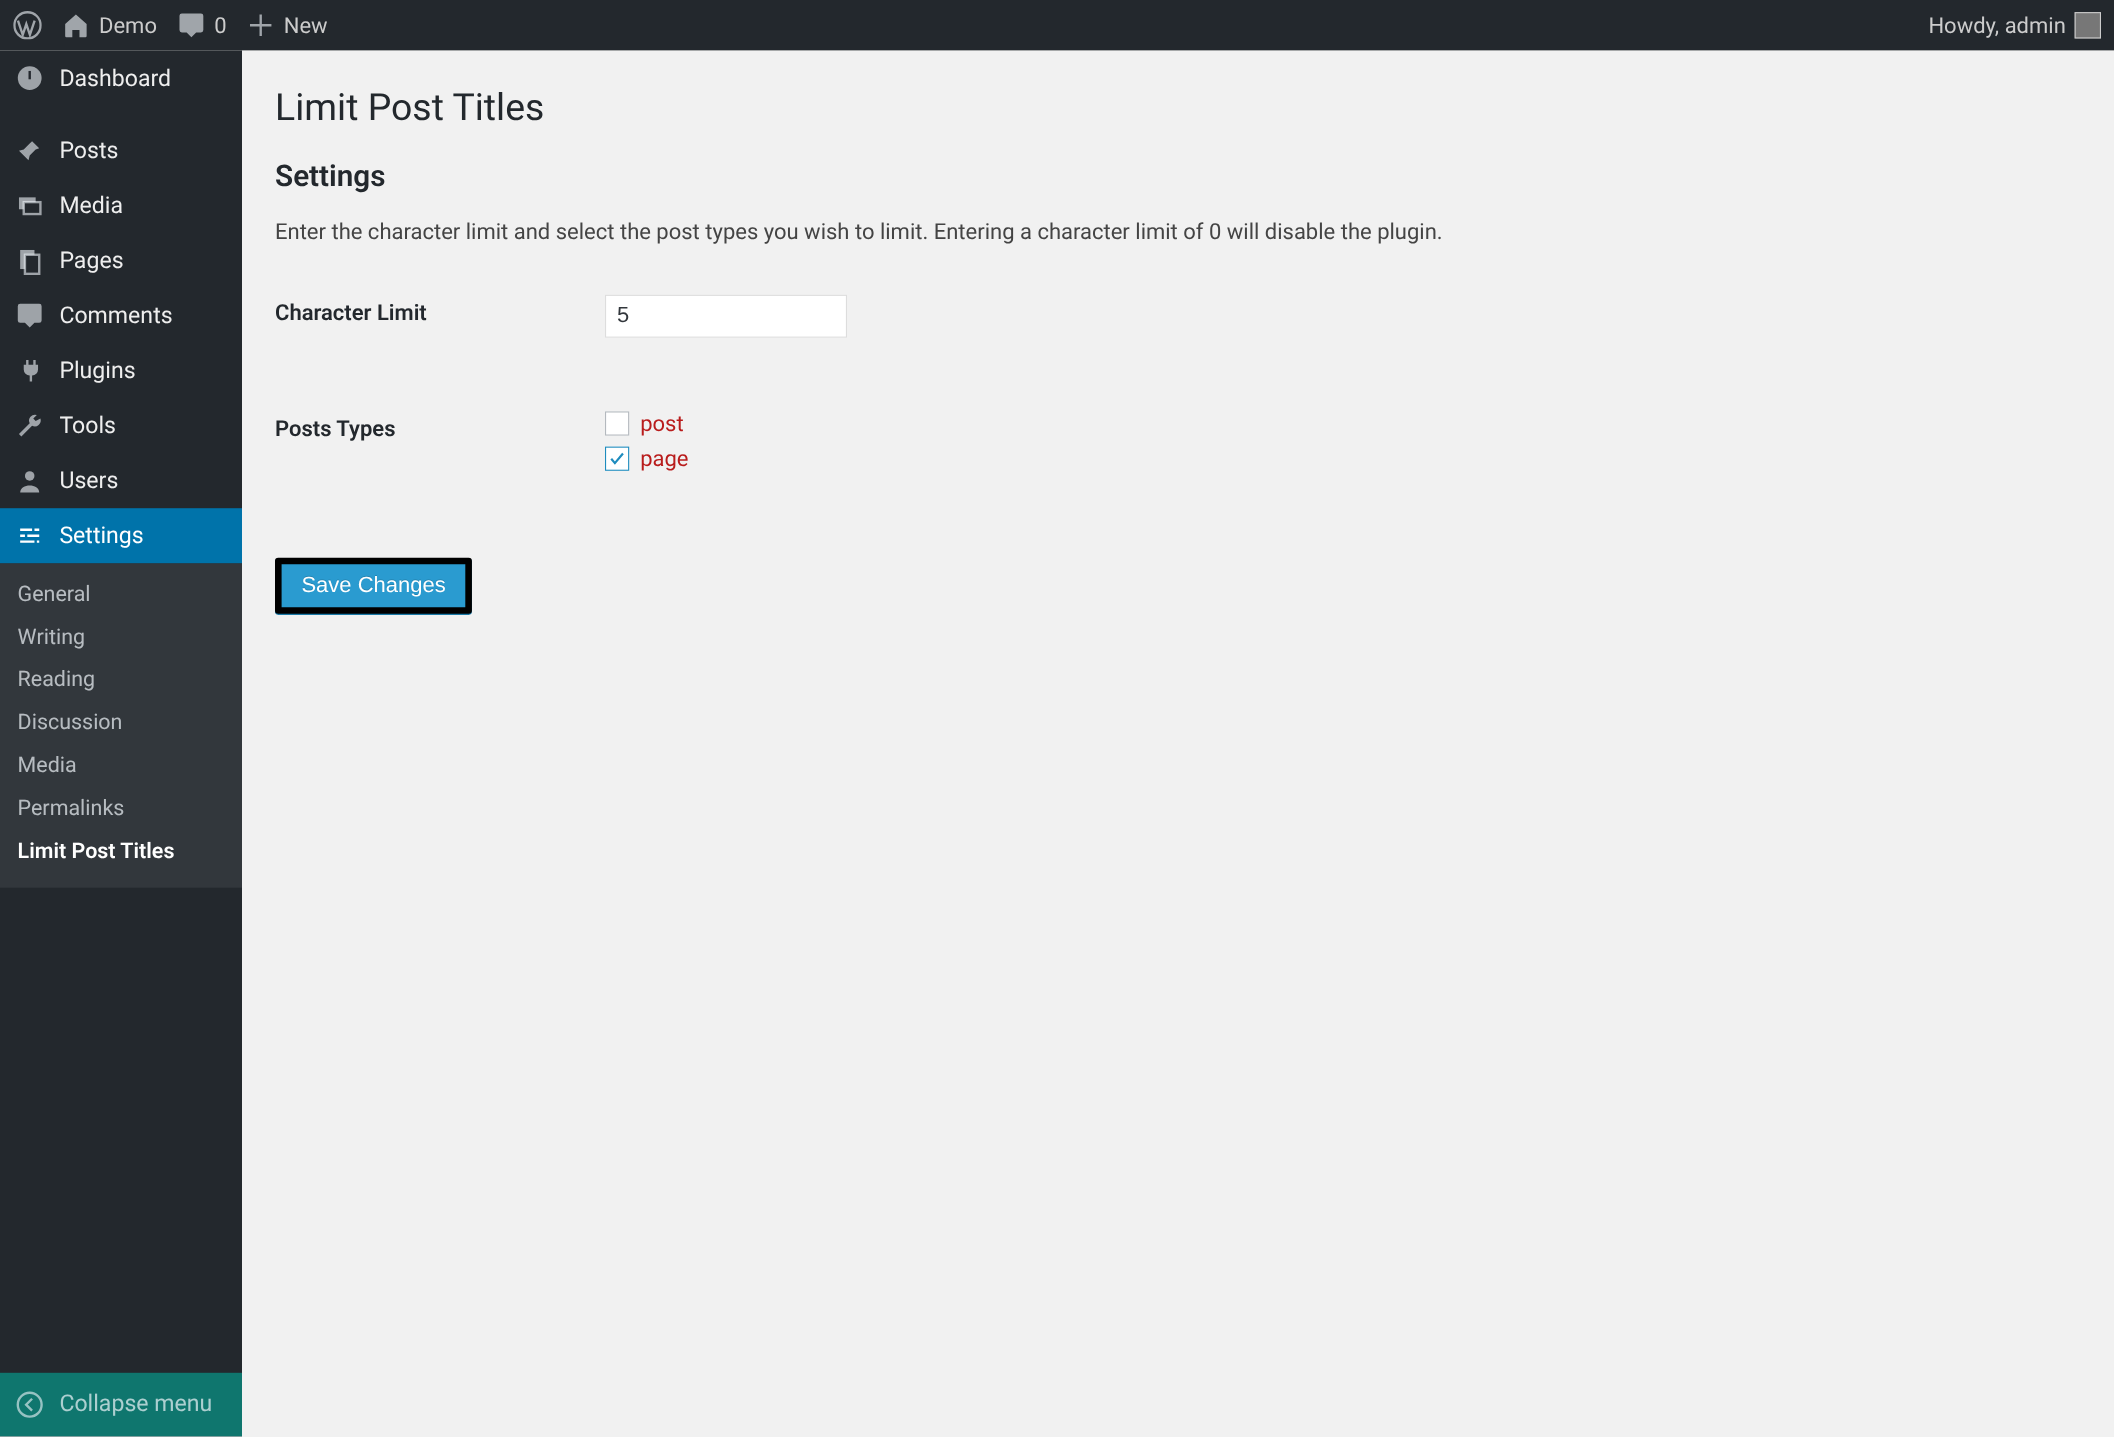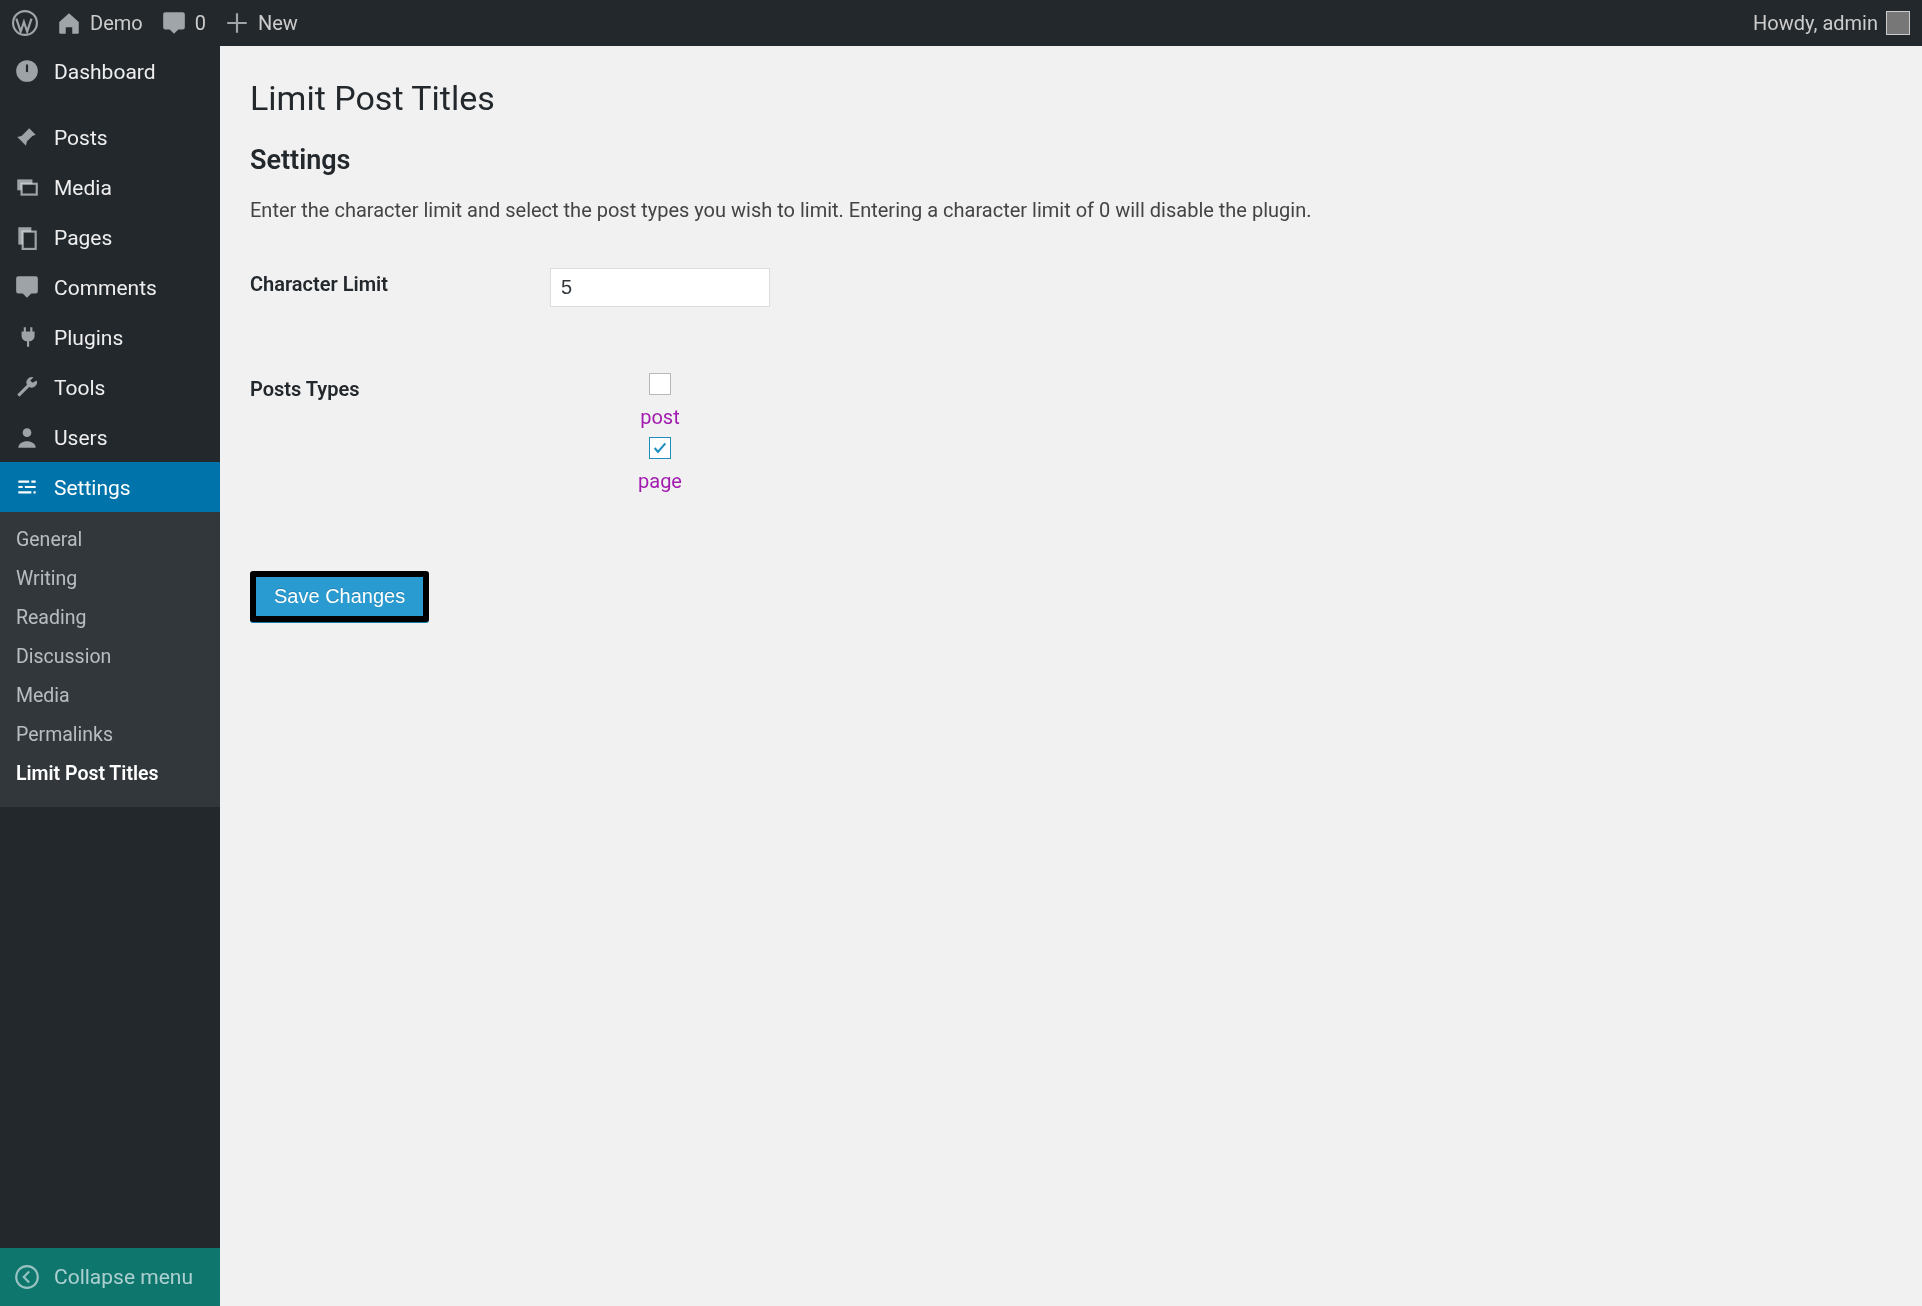--- a/index.html
+++ b/index.html
@@ -64,21 +64,21 @@
 .form-table { border-collapse: collapse; }
 .form-table th {
   text-align: left; vertical-align: top; font-weight: 600; font-size: 20px;
   padding: 10px 20px 10px 0; width: 300px; color: #23282d;
 }
 .form-table td { padding: 6px 10px 60px 0; }
 input.txt {
   width: 220px; height: 39px; border: 1px solid #ddd; background: #fff;
   padding: 0 10px; font-size: 20px; color: #32373c;
 }
-.checkline { display: flex; align-items: center; gap: 10px; font-size: 20px; margin-bottom: 8px; color: #a21caf; flex-direction: column;}
+.checkline { display: flex; align-items: center; gap: 10px; font-size: 20px; margin-bottom: 8px; color: #b91c1c;}
 .chk {
   width: 22px; height: 22px; border: 1px solid #b4b9be; background: #fff;
   display: inline-flex; align-items: center; justify-content: center; cursor: pointer;
 }
 .chk.checked { border-color: #1e8cbe; }
 .chk svg { width: 16px; height: 16px; fill: none; stroke: #1e8cbe; stroke-width: 3; display: none; }
 .chk.checked svg { display: block; }
 .submit { margin-top: 10px; }
 .button-primary {
   background: #2a9bd0; border: 6px solid #000000; color: #fff;

